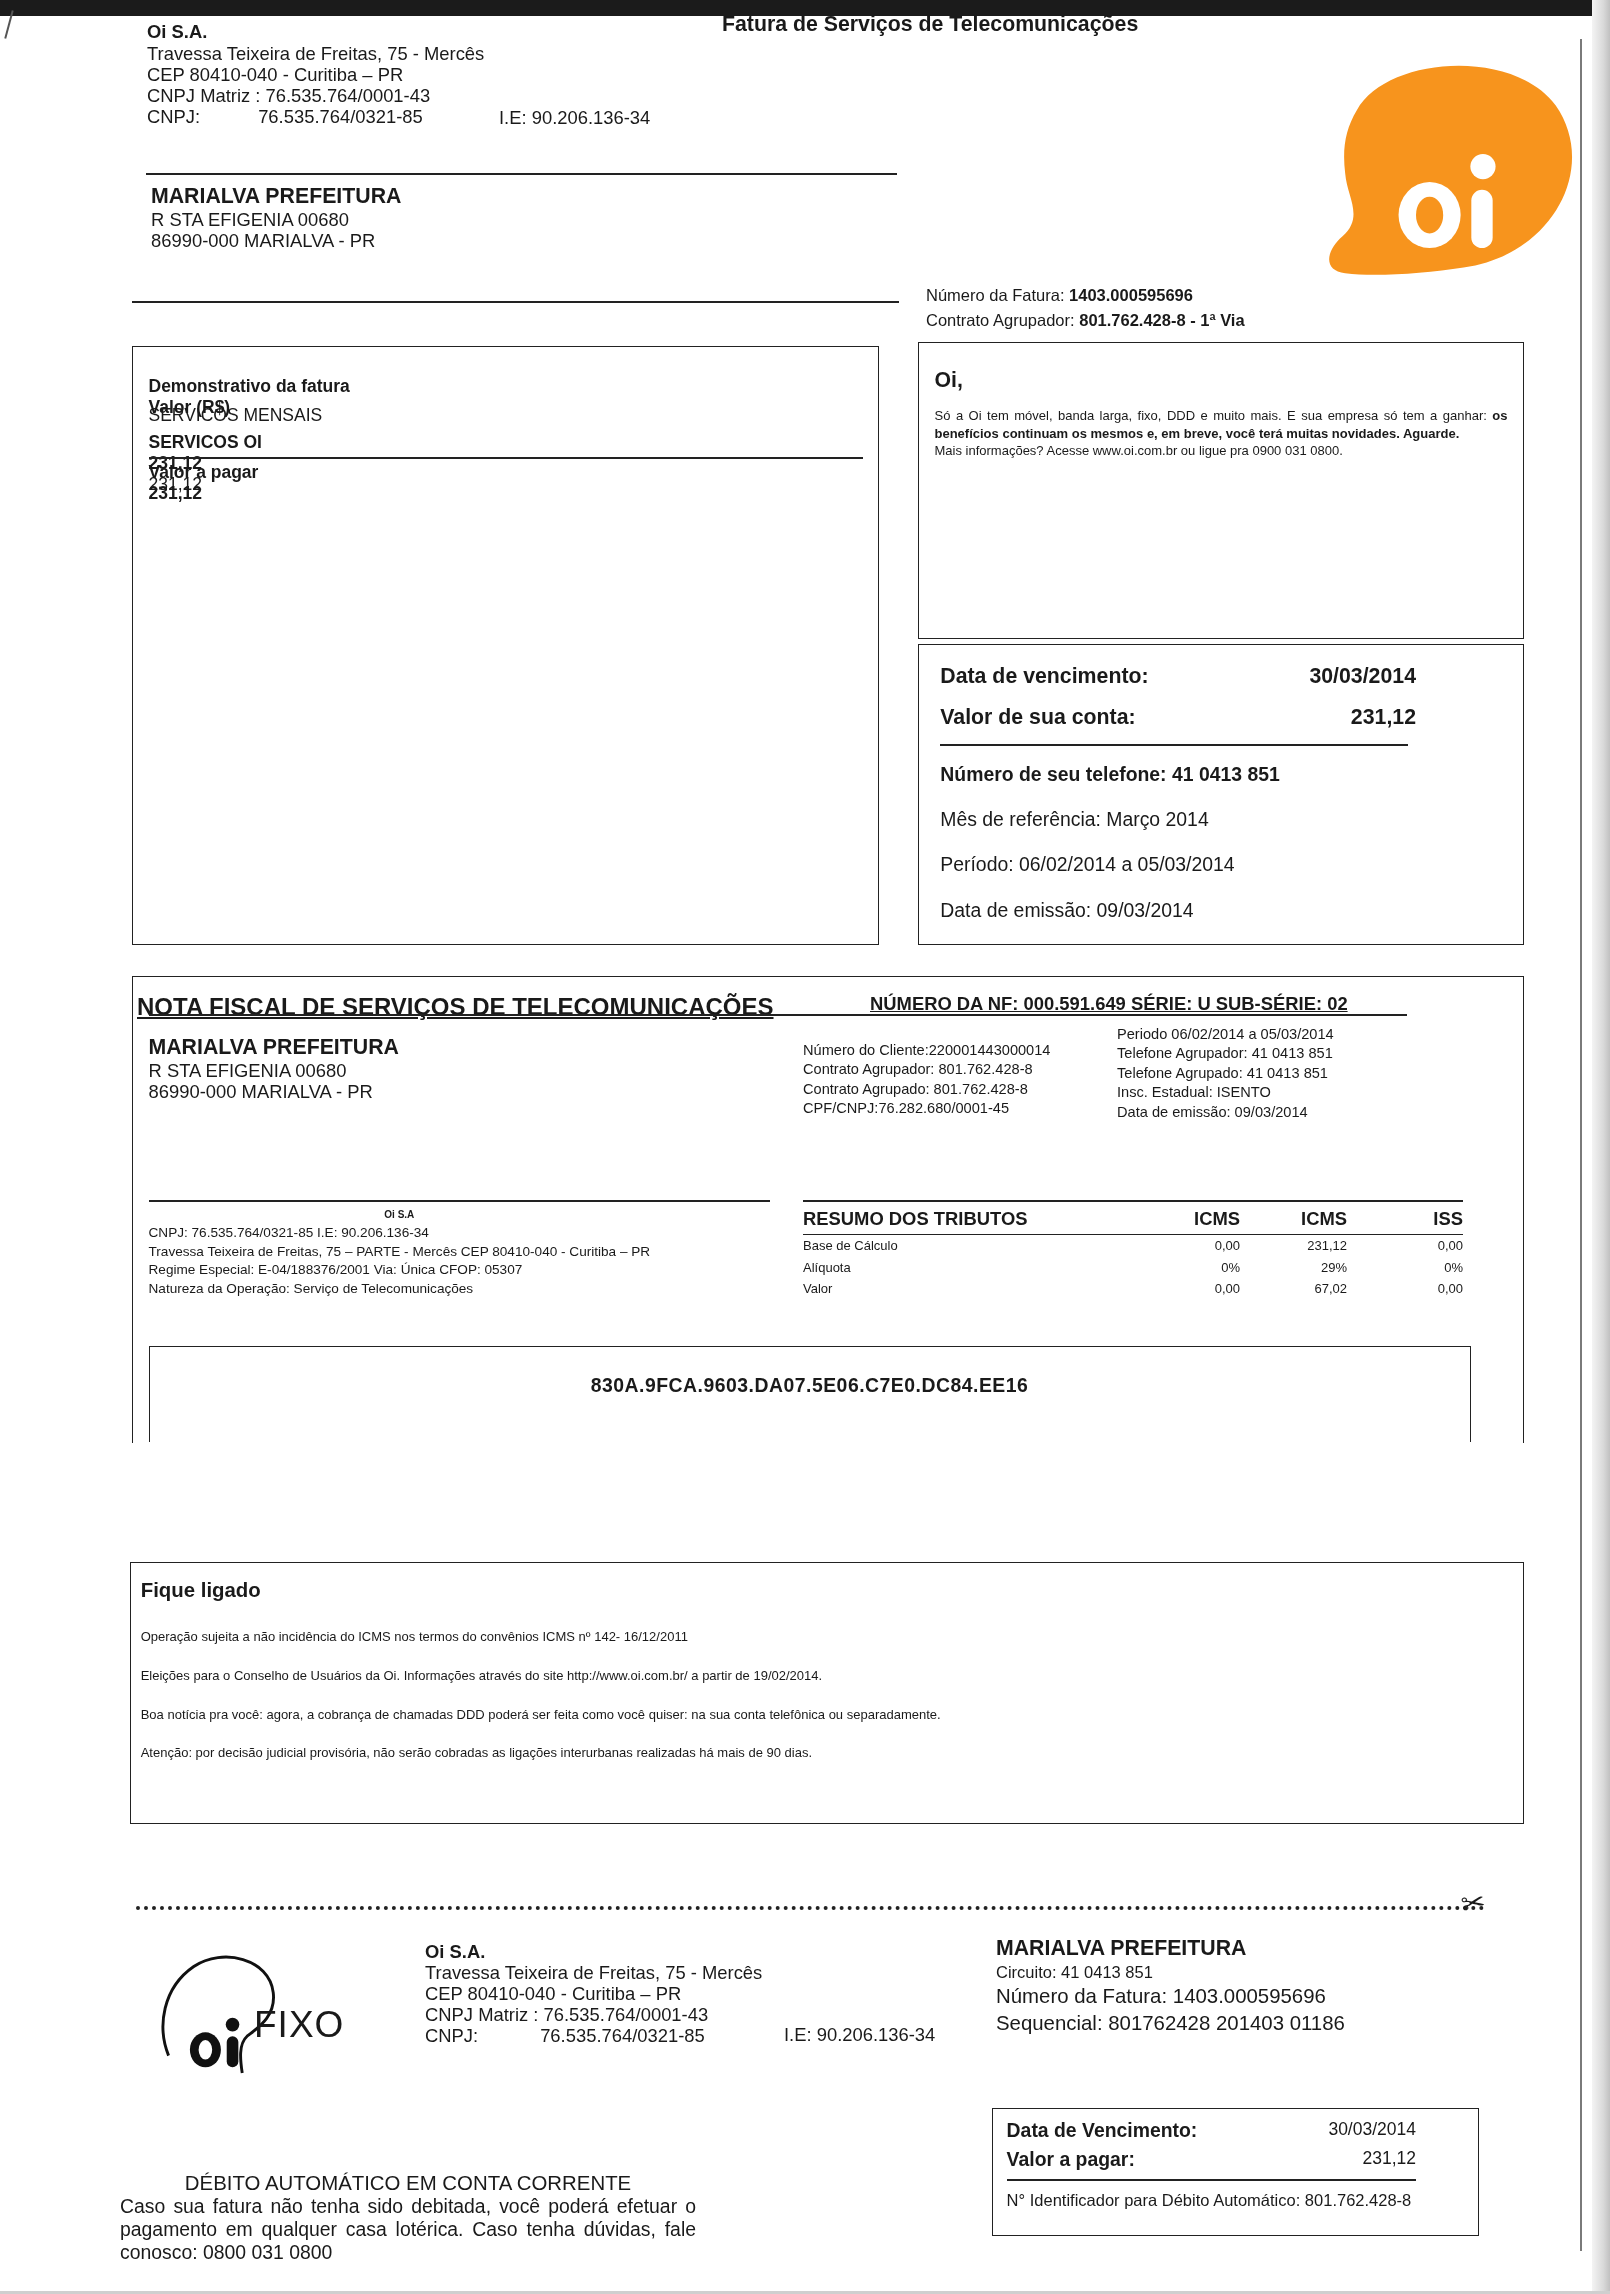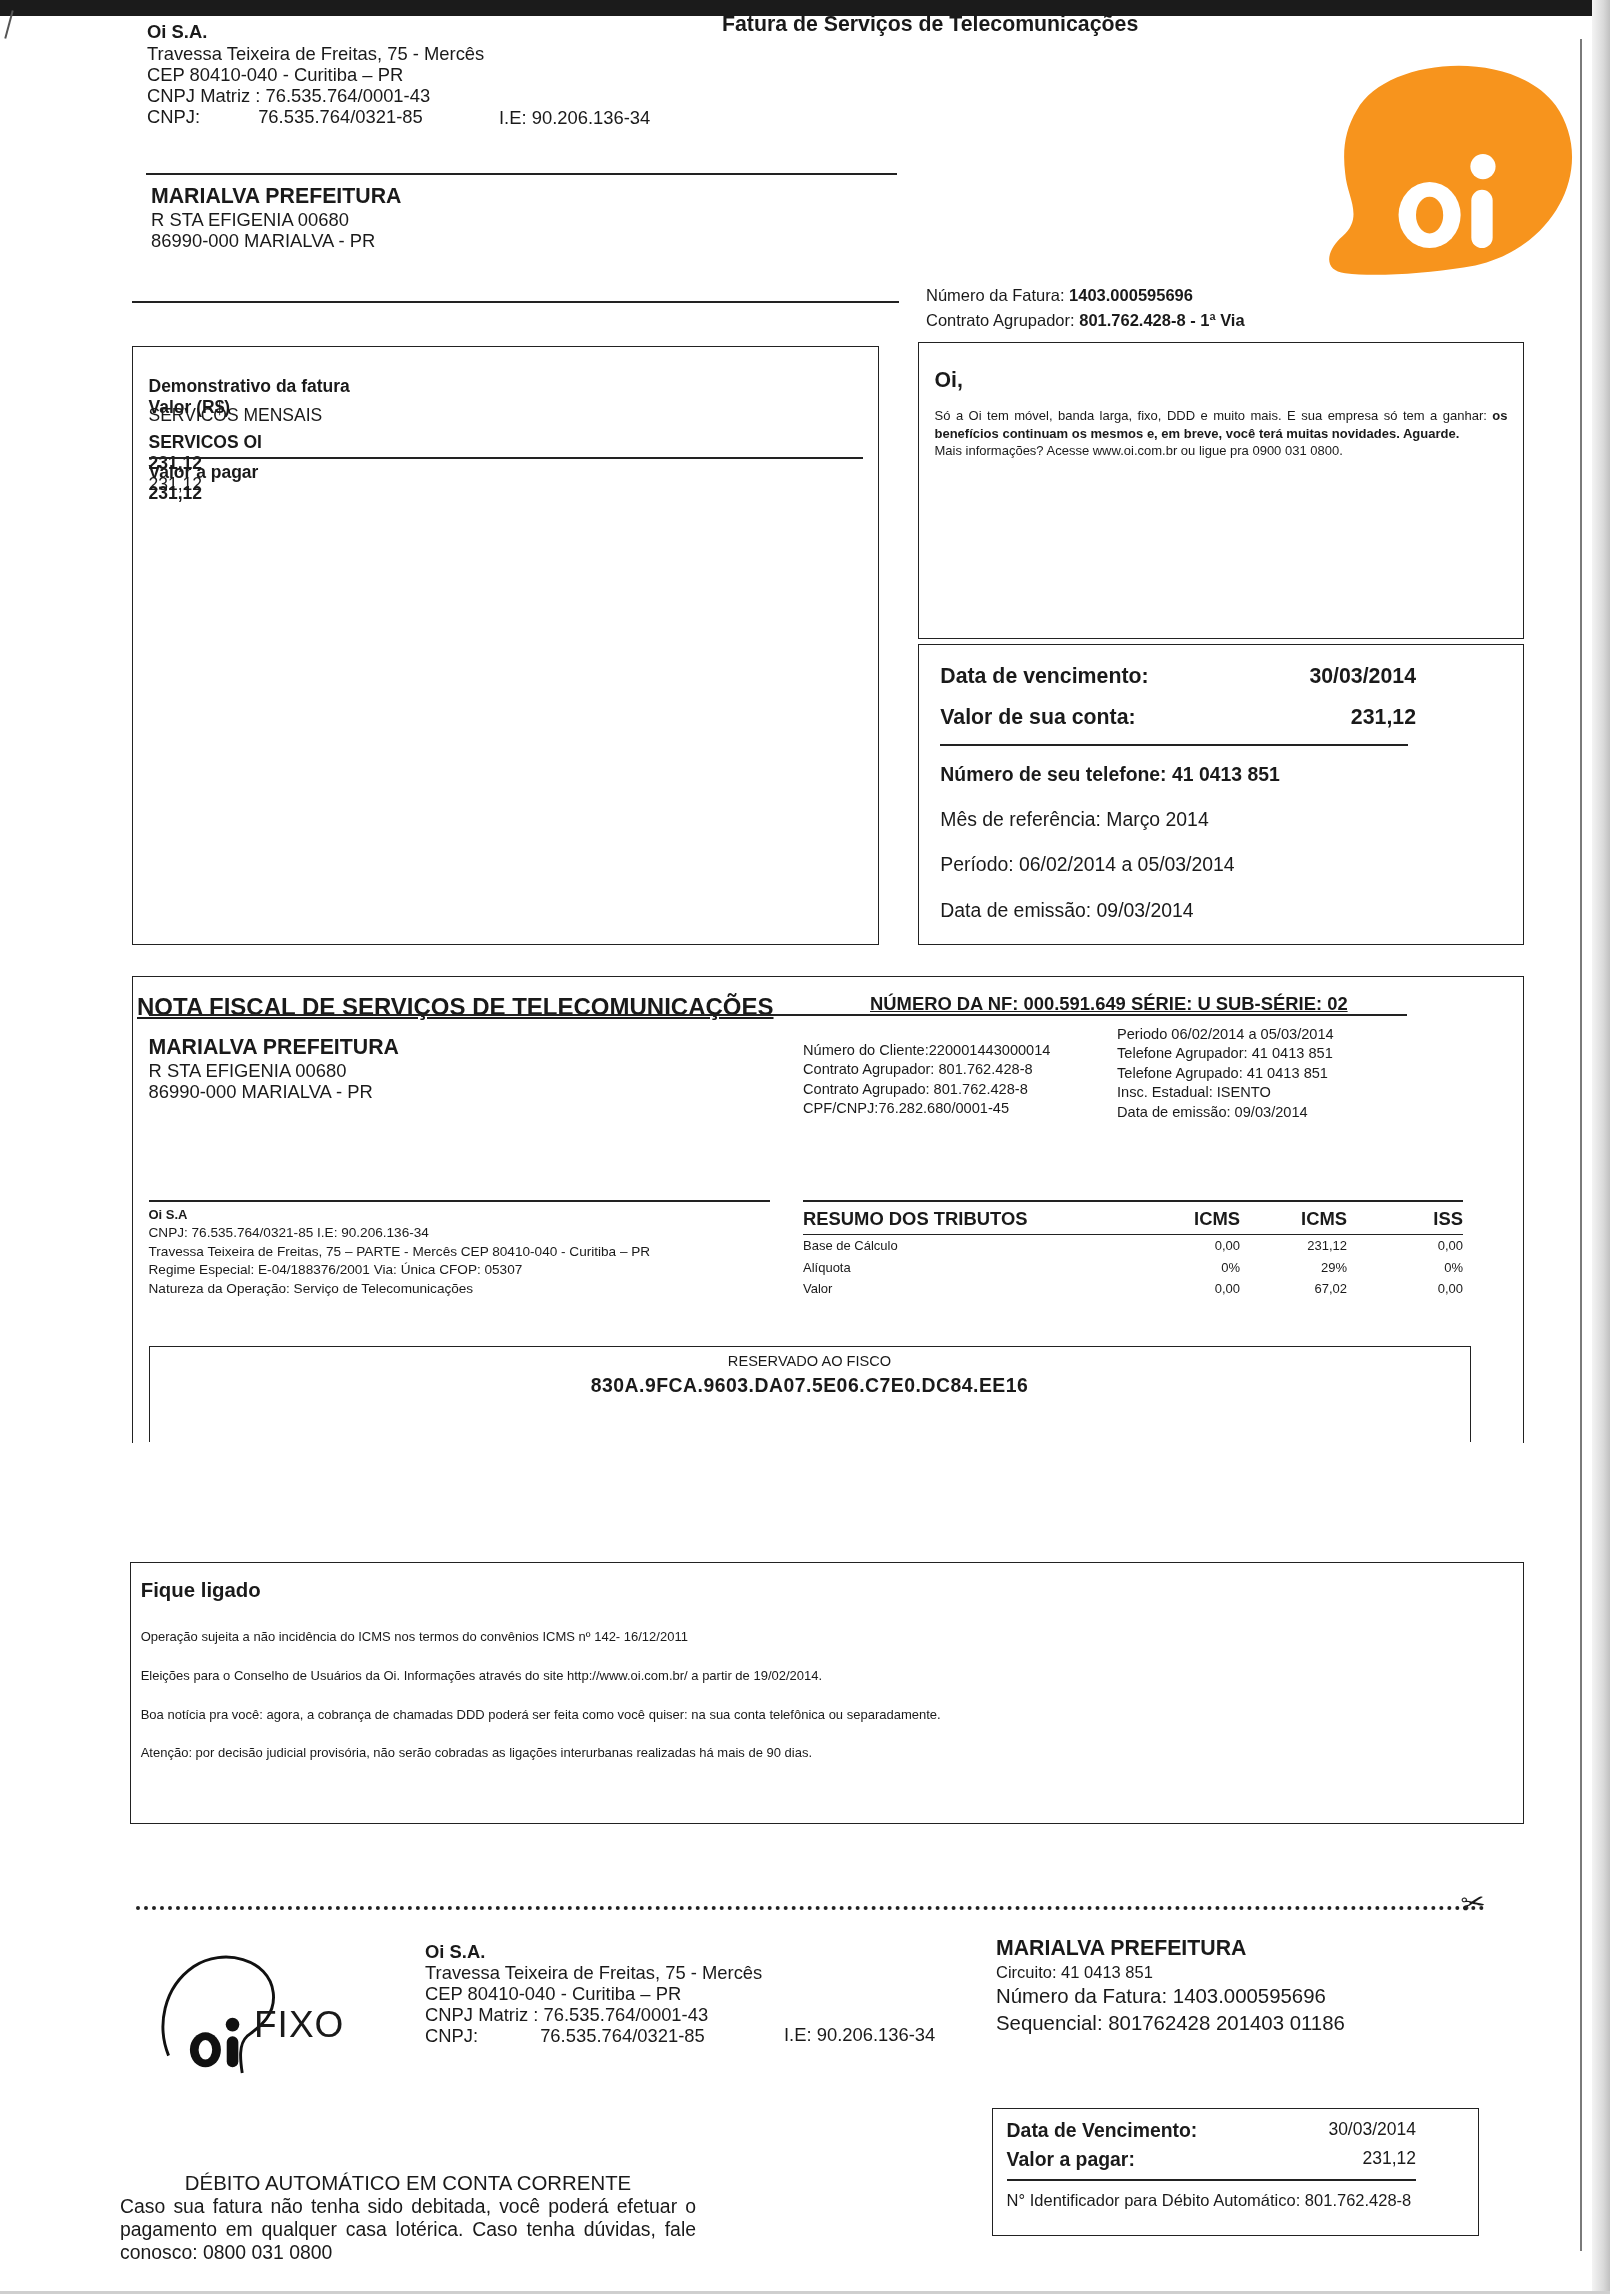--- a/index.html
+++ b/index.html
@@ -59,21 +59,21 @@
   .nf-box { left: 132px; top: 976px; width: 1390px; height: 466px; border-bottom: none; }
   .nf-title-left { position: absolute; left: 4px; top: 15.5px; font-size: 24px; font-weight: bold; text-decoration: underline; }
   .nf-title-right { position: absolute; left: 737px; top: 15.5px; font-size: 18.4px; font-weight: bold; text-decoration: underline; }
   .nf-title-rule { position: absolute; left: 15.5px; right: 116px; top: 37px; height: 1.9px; background: #222; }
   .nf-cust { position: absolute; left: 15.5px; top: 58px; font-size: 18.4px; line-height: 21.3px; }
   .nf-cust .name { font-weight: bold; font-size: 21.3px; line-height: 25px; }
   .nf-col1 { position: absolute; left: 670px; top: 64px; font-size: 14.6px; line-height: 19.4px; }
   .nf-col2 { position: absolute; left: 984px; top: 48px; font-size: 14.6px; line-height: 19.4px; }
   .nf-rule2 { position: absolute; left: 15.5px; top: 223px; width: 621px; height: 1.9px; background: #222; }
   .nf-oi { position: absolute; left: 15.5px; top: 229px; font-size: 13.6px; line-height: 18.4px; }
-  .nf-oi .co { font-size: 13px; font-weight: bold; }
+  .nf-oi .co { font-size: 10px; font-weight: bold; text-align: center; }
 
   .trib { position: absolute; left: 670px; top: 223px; width: 660px; }
   .trib-top { height: 1.9px; background: #222; }
   .trib-hdr { display: flex; font-size: 18.4px; font-weight: bold; padding: 5.8px 0 3.9px; }
   .trib-mid { height: 1.9px; background: #222; }
   .trib-row { display: flex; font-size: 13px; line-height: 21.3px; }
   .trib .c0 { flex: 1; }
   .trib .c1, .trib .c2, .trib .c3 { width: 107px; text-align: right; }
   .trib .c3 { width: 116px; }
 
@@ -258,21 +258,20 @@
     </div>
     <div class="trib-row">
       <span class="c0">Valor</span>
       <span class="c1">0,00</span>
       <span class="c2">67,02</span>
       <span class="c3">0,00</span>
     </div>
   </div>
 
   <div class="fisco-box">
-    <div class="fisco-label">RESERVADO AO FISCO</div>
     <div class="fisco-code">830A.9FCA.9603.DA07.5E06.C7E0.DC84.EE16</div>
   </div>
 </div>
 
 <div class="abs box fique-box">
   <div class="fique-title">Fique ligado</div>
   <div class="fique-line fq1">Operação sujeita a não incidência do ICMS nos termos do convênios ICMS nº 142- 16/12/2011</div>
   <div class="fique-line fq2">Eleições para o Conselho de Usuários da Oi. Informações através do site http://www.oi.com.br/ a partir de 19/02/2014.</div>
   <div class="fique-line fq3">Boa notícia pra você: agora, a cobrança de chamadas DDD poderá ser feita como você quiser: na sua conta telefônica ou separadamente.</div>
   <div class="fique-line fq4">Atenção: por decisão judicial provisória, não serão cobradas as ligações interurbanas realizadas há mais de 90 dias.</div>

